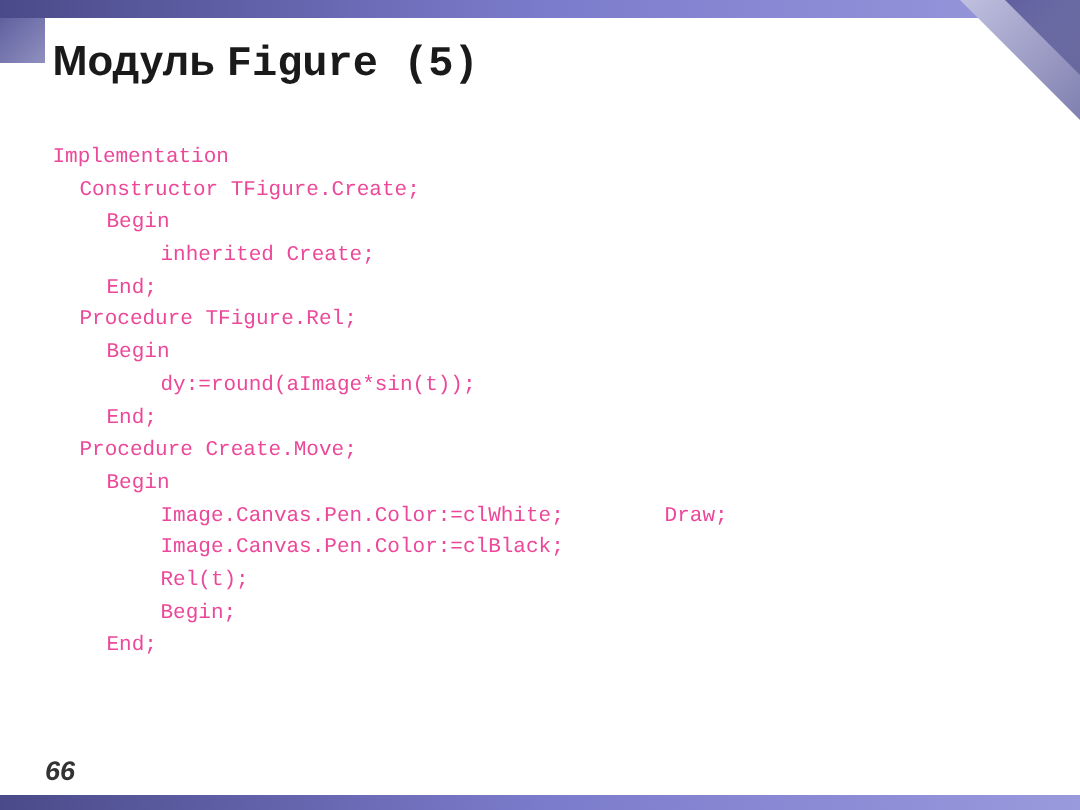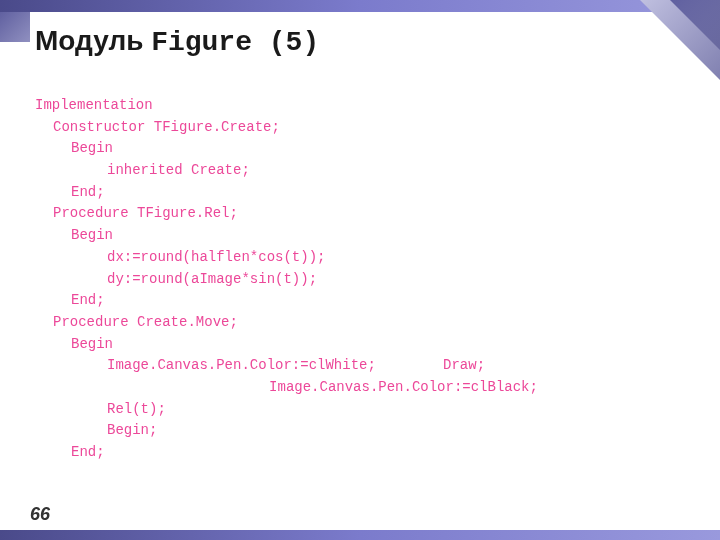--- a/index.html
+++ b/index.html
@@ -150,27 +150,26 @@
   </div>
 
   <div class="slide-content" id="code-container">
   <div class="code-line" style="padding-left: 0px;">Implementation</div>
       <div class="code-line" style="padding-left: 18px;">Constructor TFigure.Create;</div>
       <div class="code-line" style="padding-left: 36px;">Begin</div>
       <div class="code-line" style="padding-left: 72px;">inherited Create;</div>
       <div class="code-line" style="padding-left: 36px;">End;</div>
       <div class="code-line" style="padding-left: 18px;">Procedure TFigure.Rel;</div>
       <div class="code-line" style="padding-left: 36px;">Begin</div>
-      <div class="code-line" style="padding-left: 72px;">dx:=round(halflen*cos(t));</div>
       <div class="code-line" style="padding-left: 72px;">dy:=round(aImage*sin(t));</div>
       <div class="code-line" style="padding-left: 36px;">End;</div>
       <div class="code-line" style="padding-left: 18px;">Procedure Create.Move;</div>
       <div class="code-line" style="padding-left: 36px;">Begin</div>
       <div class="code-line" style="padding-left: 72px;">Image.Canvas.Pen.Color:=clWhite;        Draw;</div>
-      <div class="code-line" style="padding-left: 72px; text-align: center;">Image.Canvas.Pen.Color:=clBlack;</div>
+      <div class="code-line" style="padding-left: 72px;">Image.Canvas.Pen.Color:=clBlack;</div>
       <div class="code-line" style="padding-left: 72px;">Rel(t);</div>
       <div class="code-line" style="padding-left: 72px;">Begin;</div>
       <div class="code-line" style="padding-left: 36px;">End;</div>
     </div>
 
   <div class="slide-number">66</div>
 
   <div class="bottom-bar"></div>
 </div>
 

